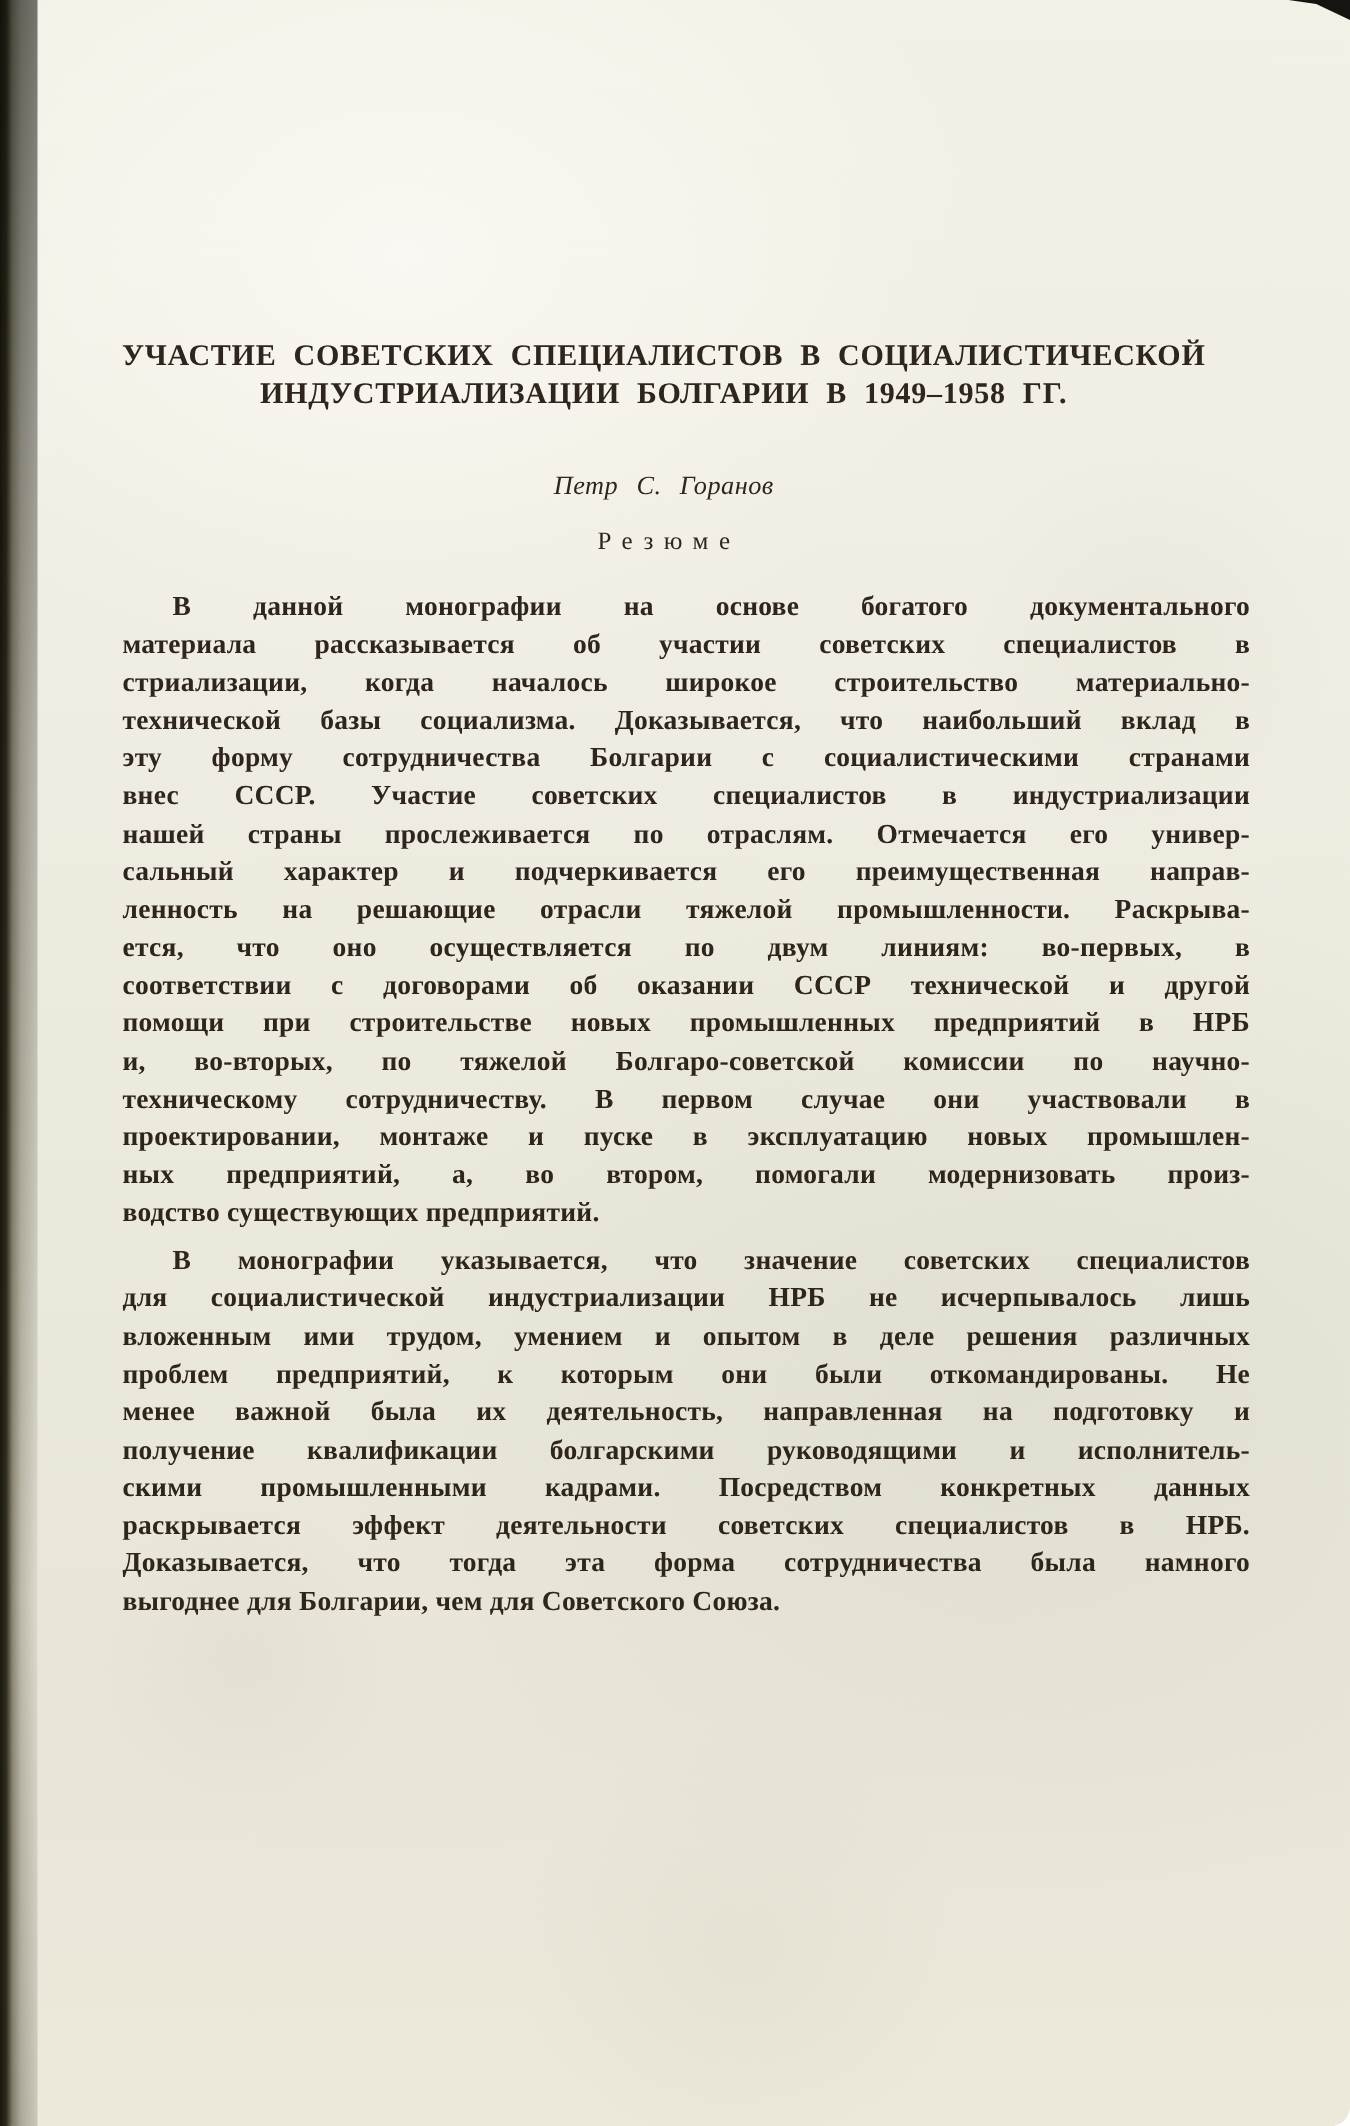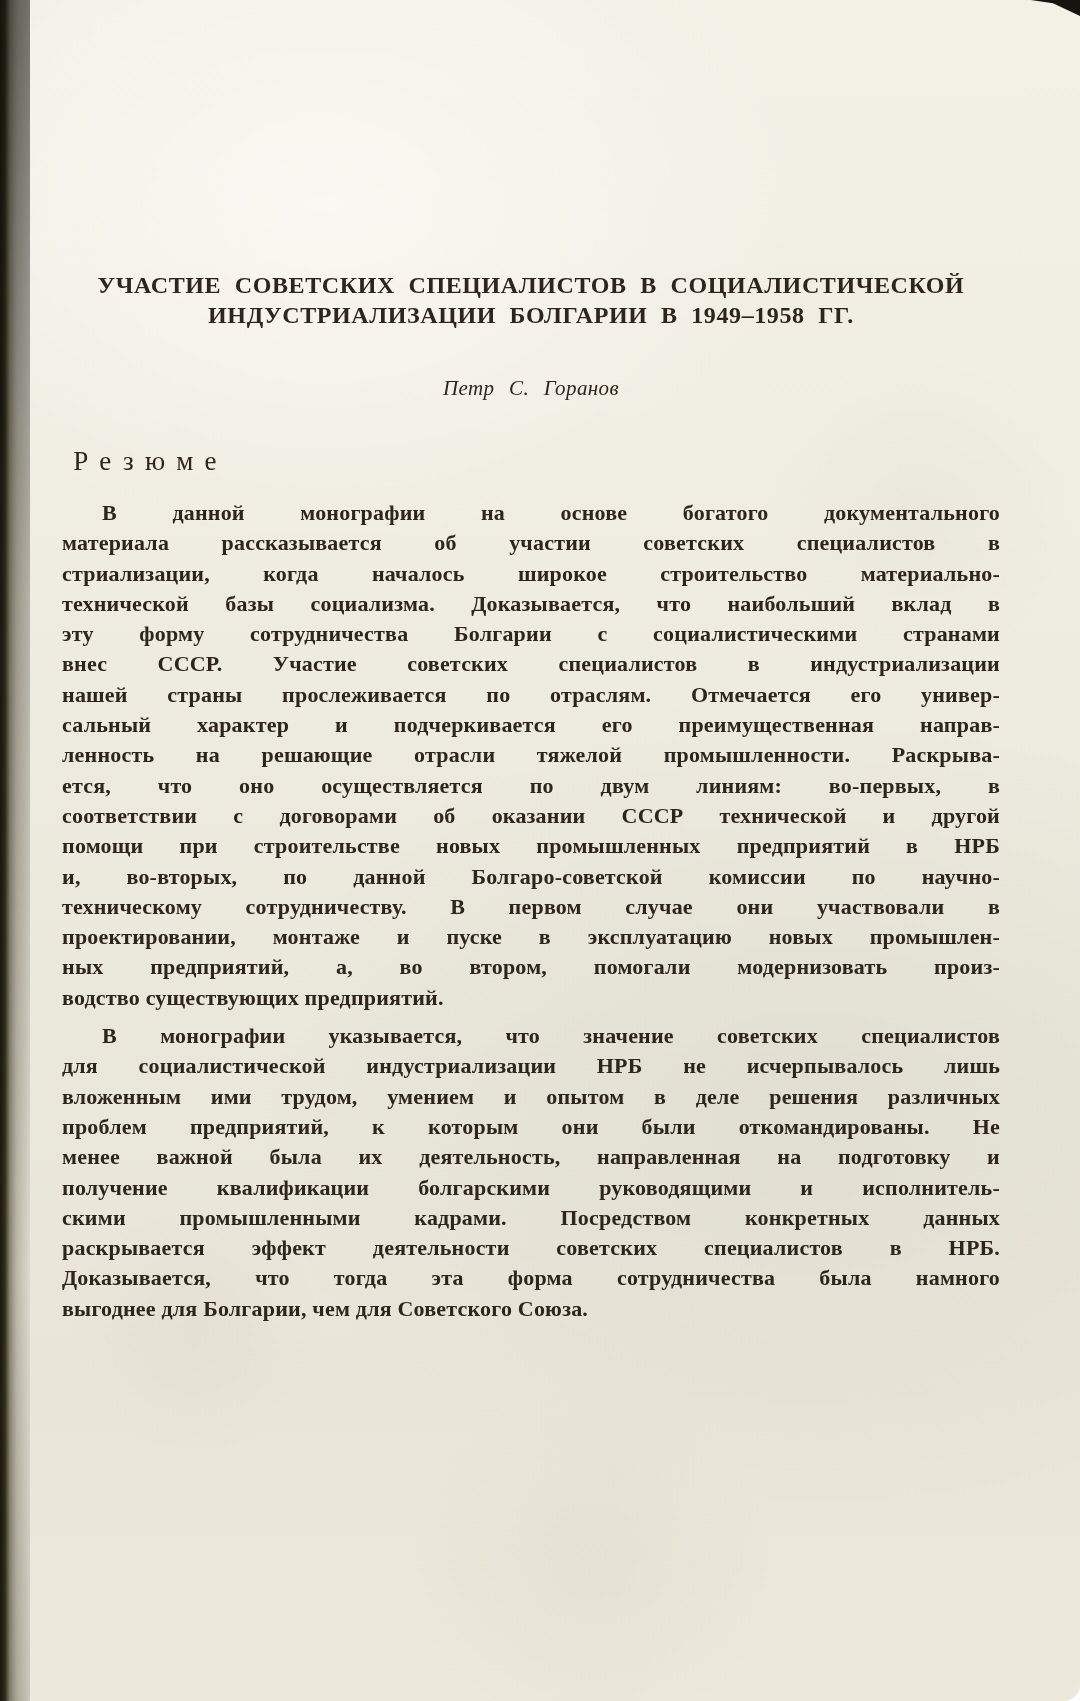--- a/index.html
+++ b/index.html
@@ -66,40 +66,42 @@
   .author {
     margin-top: 45px;
     text-align: center;
     font-style: italic;
     font-size: 21px;
     line-height: 26px;
     word-spacing: 9px;
     letter-spacing: 0.4px;
   }
   .summary-heading {
-    margin-top: 48px;
-    font-size: 27px;
+    margin-top: 20px;
+    text-align: center;
+    font-size: 20px;
     line-height: 24px;
     letter-spacing: 0.42em;
     text-indent: 0.42em; 
   }
   .body-text {
     margin-top: 25px;
     font-size: 22px;
     font-weight: bold;
     line-height: 30.3px;
     letter-spacing: 0.2px;
   }
   .para + .para {
     margin-top: 8px;
   }
   .line {
     text-align: justify;
     text-align-last: justify;
     white-space: nowrap;
+    margin-left: 36px;
   }
   .line.first {
     text-indent: 40px;
   }
   .line.final {
     text-align-last: left;
   }
 </style>
 </head>
 <body>
@@ -126,21 +128,21 @@
           <div class="line">стриализации, когда началось широкое строительство материально-</div>
           <div class="line">технической базы социализма. Доказывается, что наибольший вклад в</div>
           <div class="line">эту форму сотрудничества Болгарии с социалистическими странами</div>
           <div class="line">внес СССР. Участие советских специалистов в индустриализации</div>
           <div class="line">нашей страны прослеживается по отраслям. Отмечается его универ-</div>
           <div class="line">сальный характер и подчеркивается его преимущественная направ-</div>
           <div class="line">ленность на решающие отрасли тяжелой промышленности. Раскрыва-</div>
           <div class="line">ется, что оно осуществляется по двум линиям: во-первых, в</div>
           <div class="line">соответствии с договорами об оказании СССР технической и другой</div>
           <div class="line">помощи при строительстве новых промышленных предприятий в НРБ</div>
-          <div class="line">и, во-вторых, по данной Болгаро-советской комиссии по научно-</div>
+          <div class="line">и, во-вторых, по тяжелой Болгаро-советской комиссии по научно-</div>
           <div class="line">техническому сотрудничеству. В первом случае они участвовали в</div>
           <div class="line">проектировании, монтаже и пуске в эксплуатацию новых промышлен-</div>
           <div class="line">ных предприятий, а, во втором, помогали модернизовать произ-</div>
           <div class="line final">водство существующих предприятий.</div>
         </div>
       <div class="para">
           <div class="line first">В монографии указывается, что значение советских специалистов</div>
           <div class="line">для социалистической индустриализации НРБ не исчерпывалось лишь</div>
           <div class="line">вложенным ими трудом, умением и опытом в деле решения различных</div>
           <div class="line">проблем предприятий, к которым они были откомандированы. Не</div>

